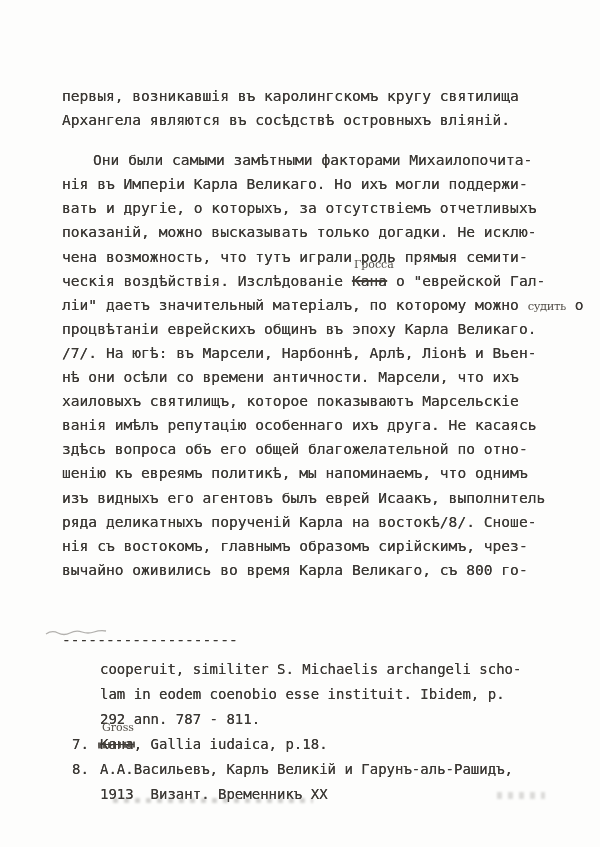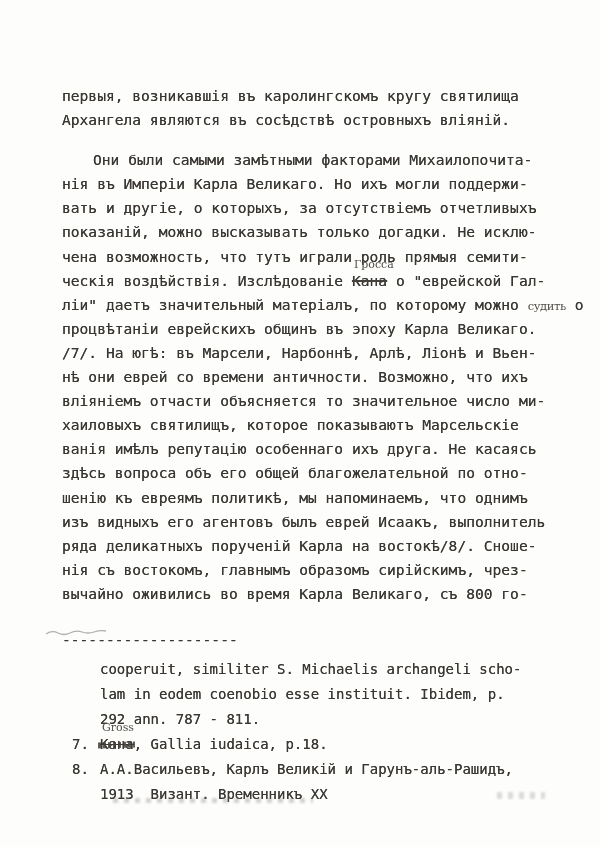--- a/index.html
+++ b/index.html
@@ -82,22 +82,21 @@
     <div class="line">вать и другіе, о которыхъ, за отсутствіемъ отчетливыхъ</div>
     <div class="line">показаній, можно высказывать только догадки. Не исклю-</div>
     <div class="line">чена возможность, что тутъ играли роль прямыя семити-</div>
 
     <div class="line"><span>ческія воздѣйствія. Изслѣдованіе </span><span class="struck"><span class="hand hand-above">Гросса</span><span>Кана</span></span><span> о "еврейской Гал-</span></div>
 
     <div class="line"><span>ліи" даетъ значительный матеріалъ, по которому можно </span><span class="hand hand-inline">судить</span><span> о</span></div>
 
     <div class="line">процвѣтаніи еврейскихъ общинъ въ эпоху Карла Великаго.</div>
     <div class="line">/7/. На югѣ: въ Марсели, Нарбоннѣ, Арлѣ, Ліонѣ и Вьен-</div>
-    <div class="line">нѣ они еврей со времени античности. Возможно, что ихъ</div>
-    <div class="line">вліяніемъ отчасти объясняется то значительное число ми-</div>
+    <div class="line">нѣ они осѣли со времени античности. Марсели, что ихъ</div>
     <div class="line">хаиловыхъ святилищъ, которое показываютъ Марсельскіе</div>
     <div class="line">ванія имѣлъ репутацію особеннаго ихъ друга. Не касаясь</div>
     <div class="line">здѣсь вопроса объ его общей благожелательной по отно-</div>
     <div class="line">шенію къ евреямъ политикѣ, мы напоминаемъ, что однимъ</div>
     <div class="line">изъ видныхъ его агентовъ былъ еврей Исаакъ, выполнитель</div>
     <div class="line">ряда деликатныхъ порученій Карла на востокѣ/8/. Сноше-</div>
     <div class="line">нія съ востокомъ, главнымъ образомъ сирійскимъ, чрез-</div>
     <div class="line">вычайно оживились во время Карла Великаго, съ 800 го-</div>
   </div>
 

